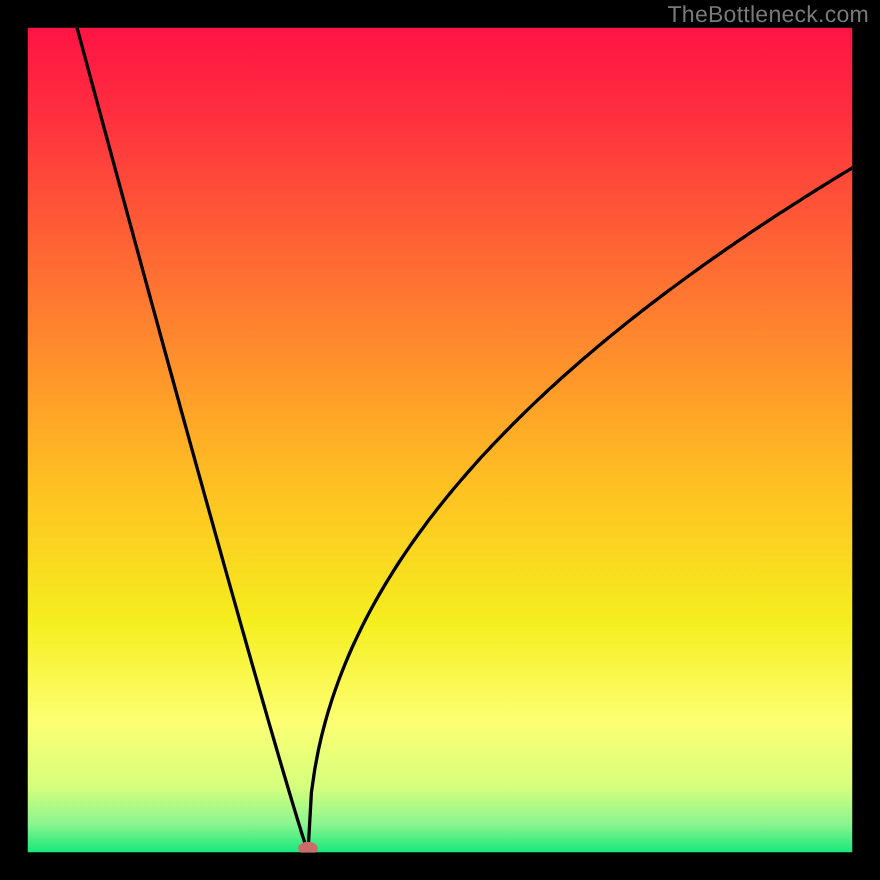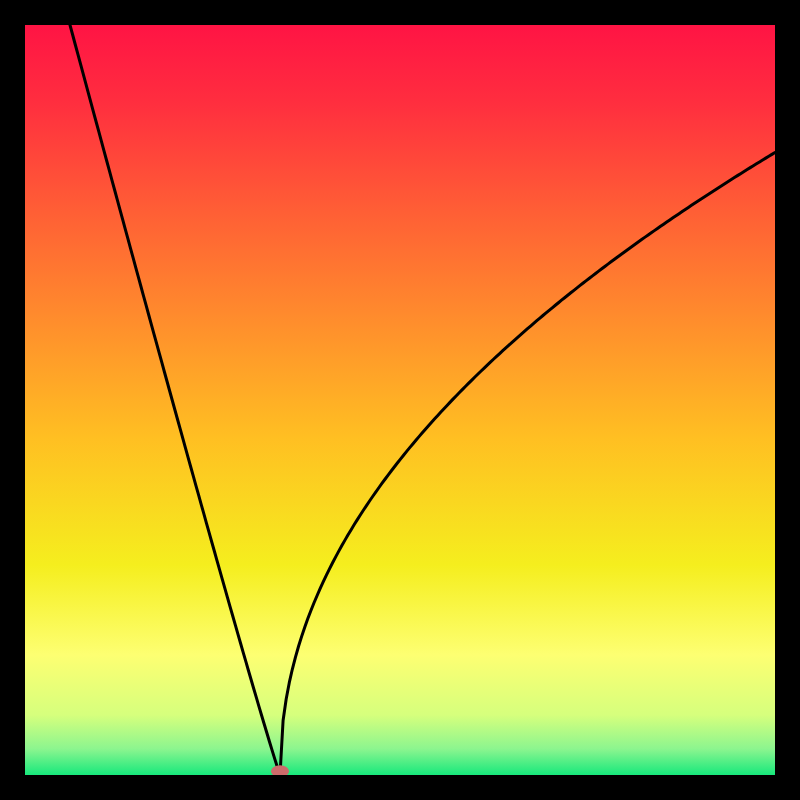--- a/index.html
+++ b/index.html
@@ -57,13 +57,14 @@
             <stop offset="92%" stop-color="#d6ff7d"></stop>
             <stop offset="96.5%" stop-color="#8cf58f"></stop>
             <stop offset="100%" stop-color="#17e87c"></stop>
           </linearGradient>
         </defs>
         <rect x="0" y="0" width="750" height="750" fill="url(#bg-grad)"></rect>
         <path d="M45.00 0.00 L47.63 9.75 L50.25 19.49 L52.87 29.23 L55.50 38.96 L58.13 48.69 L60.75 58.41 L63.37 68.13 L66.00 77.84 L68.63 87.55 L71.25 97.25 L73.88 106.94 L76.50 116.63 L79.13 126.31 L81.75 135.99 L84.38 145.67 L87.00 155.33 L89.63 164.99 L92.25 174.65 L94.88 184.29 L97.50 193.94 L100.13 203.57 L102.75 213.20 L105.38 222.82 L108.00 232.44 L110.63 242.05 L113.25 251.65 L115.88 261.24 L118.50 270.83 L121.13 280.41 L123.75 289.98 L126.38 299.54 L129.00 309.10 L131.63 318.65 L134.25 328.19 L136.88 337.72 L139.50 347.25 L142.13 356.76 L144.75 366.27 L147.38 375.77 L150.00 385.25 L152.63 394.73 L155.25 404.20 L157.88 413.66 L160.50 423.11 L163.13 432.55 L165.75 441.98 L168.38 451.39 L171.00 460.80 L173.63 470.19 L176.25 479.57 L178.88 488.94 L181.50 498.29 L184.13 507.64 L186.75 516.97 L189.38 526.28 L192.00 535.58 L194.63 544.86 L197.25 554.13 L199.88 563.38 L202.50 572.61 L205.12 581.83 L207.75 591.02 L210.37 600.20 L213.00 609.35 L215.63 618.48 L218.25 627.59 L220.88 636.67 L223.50 645.72 L226.13 654.74 L228.75 663.73 L231.38 672.69 L234.00 681.60 L236.63 690.47 L239.25 699.29 L241.88 708.05 L244.50 716.73 L247.13 725.34 L249.75 733.82 L252.38 742.13 L255.00 750.00 L258.09 695.53 L261.19 674.03 L264.28 657.70 L267.38 644.04 L270.47 632.06 L273.56 621.27 L276.66 611.39 L279.75 602.21 L282.84 593.61 L285.94 585.50 L289.03 577.80 L292.13 570.46 L295.22 563.42 L298.31 556.67 L301.41 550.16 L304.50 543.87 L307.59 537.78 L310.69 531.88 L313.78 526.15 L316.88 520.57 L319.97 515.13 L323.06 509.83 L326.16 504.65 L329.25 499.58 L332.34 494.63 L335.44 489.78 L338.53 485.02 L341.63 480.35 L344.72 475.77 L347.81 471.27 L350.91 466.85 L354.00 462.50 L357.09 458.22 L360.19 454.01 L363.28 449.87 L366.38 445.78 L369.47 441.75 L372.56 437.78 L375.66 433.86 L378.75 430.00 L381.84 426.18 L384.94 422.42 L388.03 418.70 L391.13 415.02 L394.22 411.39 L397.31 407.80 L400.41 404.24 L403.50 400.73 L406.59 397.26 L409.69 393.82 L412.78 390.42 L415.88 387.05 L418.97 383.72 L422.06 380.42 L425.16 377.15 L428.25 373.91 L431.34 370.70 L434.44 367.52 L437.53 364.37 L440.63 361.25 L443.72 358.15 L446.81 355.08 L449.91 352.03 L453.00 349.01 L456.09 346.02 L459.19 343.05 L462.28 340.10 L465.38 337.17 L468.47 334.27 L471.56 331.39 L474.66 328.53 L477.75 325.69 L480.84 322.87 L483.94 320.07 L487.03 317.30 L490.13 314.54 L493.22 311.80 L496.31 309.07 L499.41 306.37 L502.50 303.68 L505.59 301.01 L508.69 298.36 L511.78 295.72 L514.88 293.11 L517.97 290.50 L521.06 287.92 L524.16 285.34 L527.25 282.79 L530.34 280.25 L533.44 277.72 L536.53 275.21 L539.63 272.71 L542.72 270.23 L545.81 267.76 L548.91 265.30 L552.00 262.86 L555.09 260.43 L558.19 258.02 L561.28 255.61 L564.38 253.22 L567.47 250.84 L570.56 248.48 L573.66 246.12 L576.75 243.78 L579.84 241.45 L582.94 239.13 L586.03 236.82 L589.13 234.53 L592.22 232.24 L595.31 229.97 L598.41 227.70 L601.50 225.45 L604.59 223.21 L607.69 220.98 L610.78 218.75 L613.88 216.54 L616.97 214.34 L620.06 212.15 L623.16 209.96 L626.25 207.79 L629.34 205.62 L632.44 203.47 L635.53 201.32 L638.62 199.19 L641.72 197.06 L644.81 194.94 L647.91 192.83 L651.00 190.73 L654.09 188.64 L657.19 186.55 L660.28 184.47 L663.37 182.41 L666.47 180.35 L669.56 178.29 L672.66 176.25 L675.75 174.21 L678.84 172.19 L681.94 170.17 L685.03 168.15 L688.13 166.15 L691.22 164.15 L694.31 162.16 L697.41 160.18 L700.50 158.20 L703.59 156.23 L706.69 154.27 L709.78 152.31 L712.87 150.36 L715.97 148.42 L719.06 146.49 L722.16 144.56 L725.25 142.64 L728.34 140.72 L731.44 138.82 L734.53 136.91 L737.63 135.02 L740.72 133.13 L743.81 131.25 L746.91 129.37 L750.00 127.50 " fill="none" stroke="#000000" stroke-width="3" stroke-linejoin="round" stroke-linecap="round"></path>
         <ellipse cx="255.00000000000003" cy="746.25" rx="9" ry="6" fill="#cc6b6b"></ellipse>
       </svg>
   </div>
+  <div class="watermark">TheBottleneck.com</div>
 </div>
 
 </body></html>

